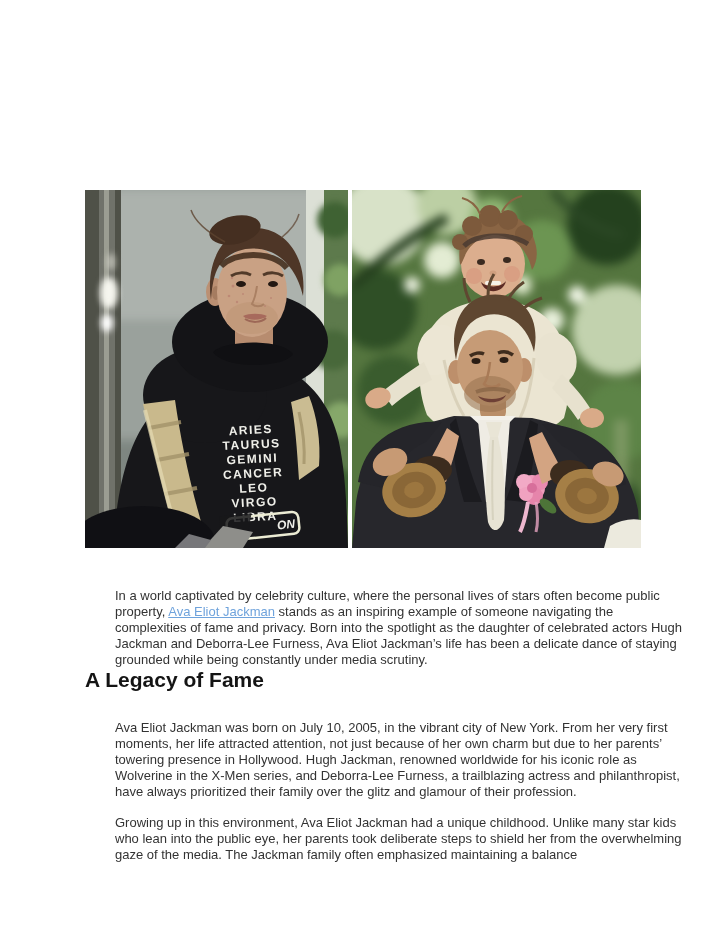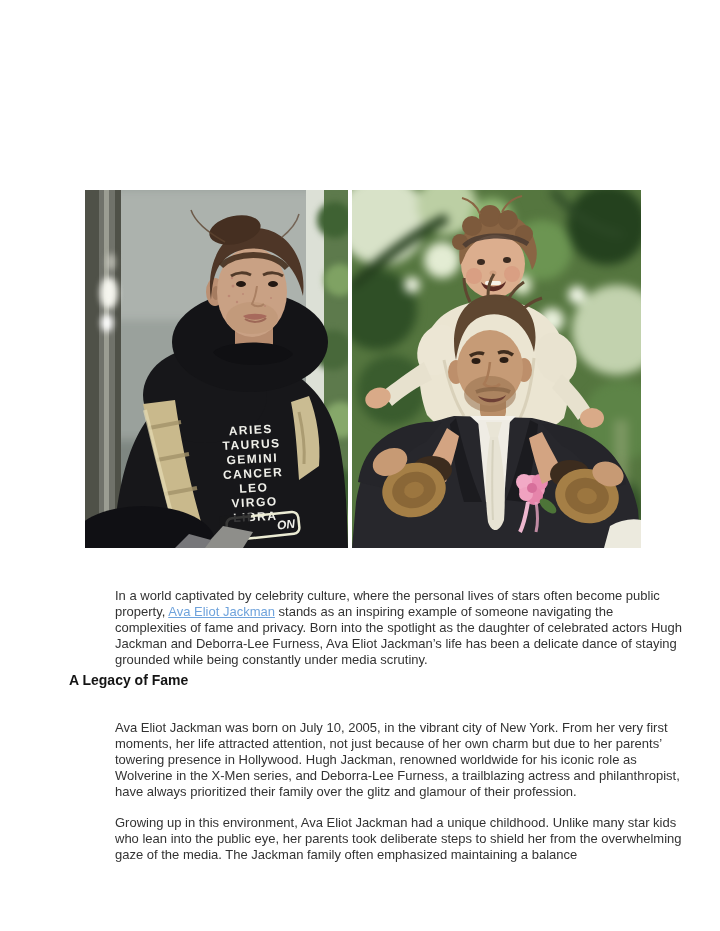--- a/index.html
+++ b/index.html
@@ -15,22 +15,22 @@
     position:absolute; left:85px; top:190px; width:556px; height:358px;
     display:flex; gap:4px;
   }
   .figure-row svg { display:block; height:358px; filter:blur(0.4px); }
   .body-text {
     position:absolute; left:99px; width:568px; margin:16px;
     font-size:13px; line-height:16px; color:#333333;
   }
   #para-intro { top:572px; }
   .section-heading {
-    position:absolute; left:69px; top:668px; margin:0; width:560px;
-    font-size:14px; line-height:24px; font-weight:700; color:#141414;
+    position:absolute; left:85px; top:668px; margin:0; width:560px;
+    font-size:21px; line-height:24px; font-weight:700; color:#141414;
   }
   #para-legacy { top:704px; }
   #para-growing { top:799px; }
   a.doc-link { color:#6fa3dc; text-decoration:underline; cursor:pointer; }
   .italic { }
   .blur3 { filter:blur(3px); }
   .blur5 { filter:blur(5px); }
   .hoodie-type { font-family:"Liberation Sans", sans-serif; font-weight:700; }
 </style>
 </head>

